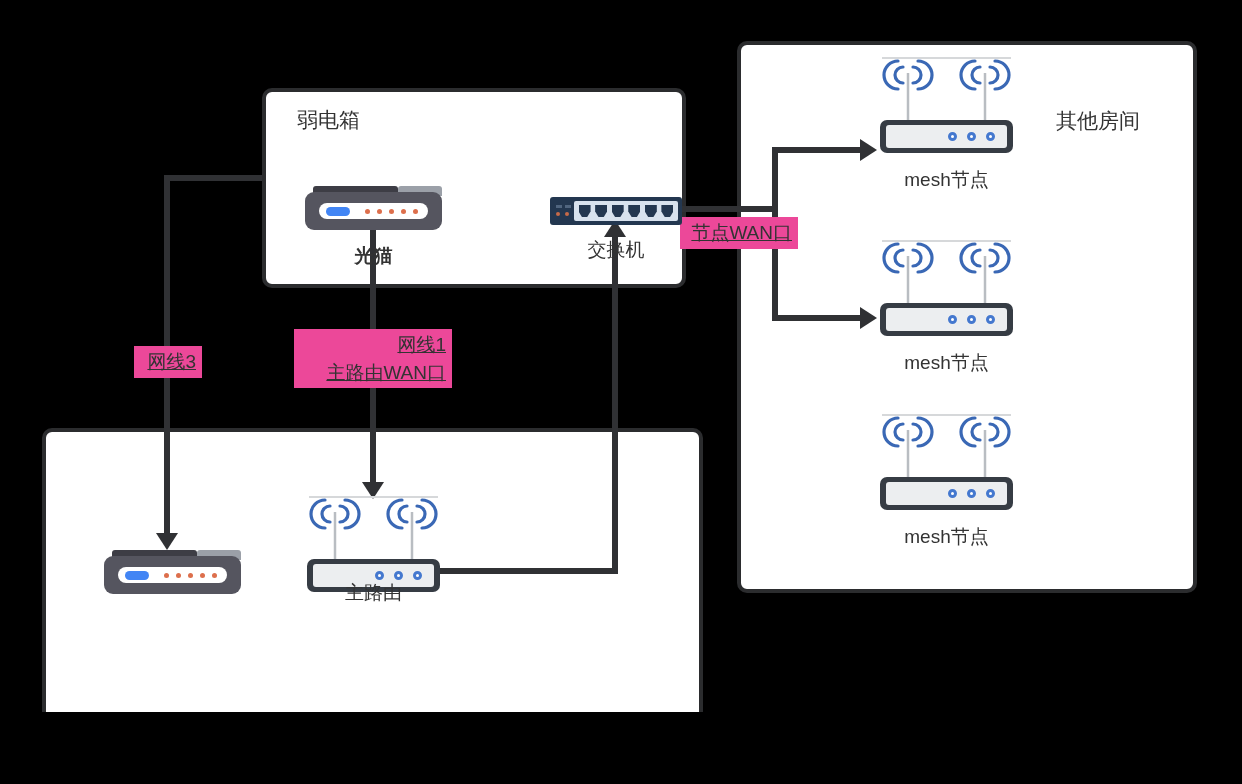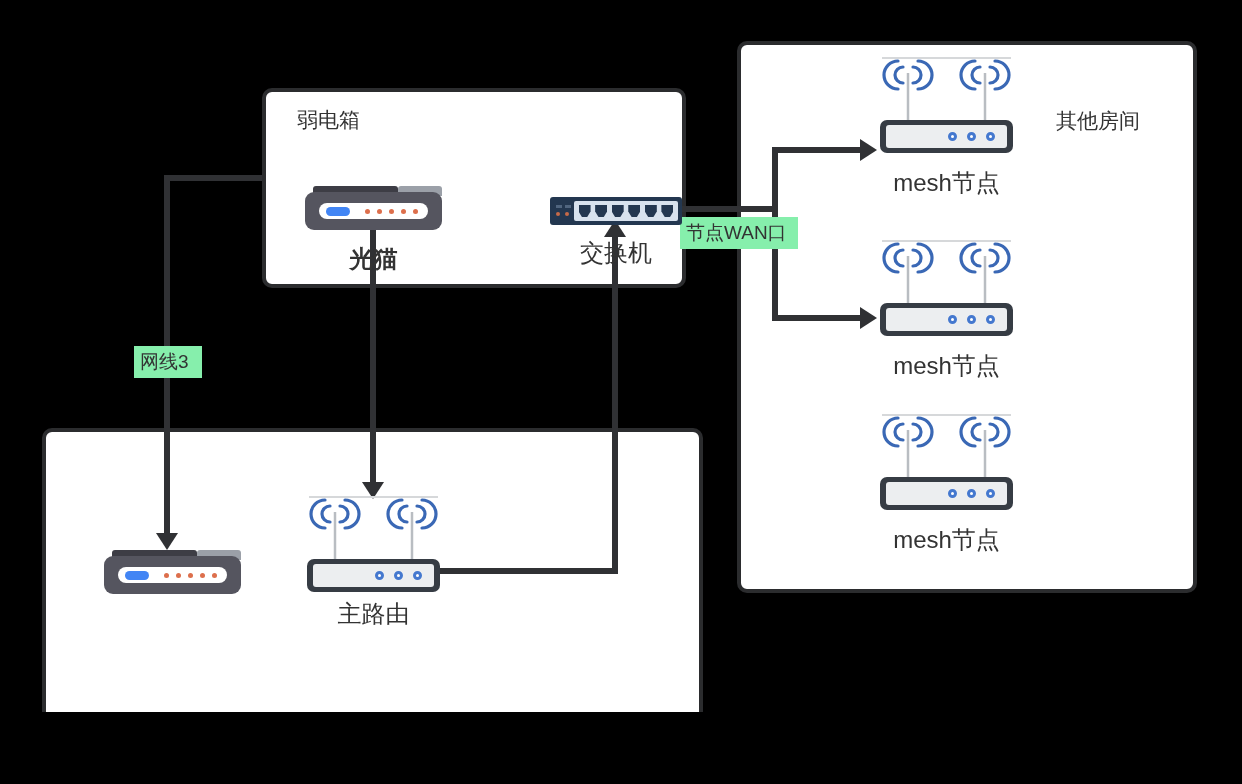--- a/index.html
+++ b/index.html
@@ -11,25 +11,25 @@
   .zone{position:absolute;background:#fff;border:4px solid #2b2c2e;border-radius:10px;box-sizing:border-box;}
   .zone-label{position:absolute;font-size:21px;color:#333;white-space:nowrap;}
   
   .line{position:absolute;background:#303134;}
   .arrow{position:absolute;width:0;height:0;}
   .arrow-down{border-left:11px solid transparent;border-right:11px solid transparent;border-top:17px solid #303134;}
   .arrow-up{border-left:11px solid transparent;border-right:11px solid transparent;border-bottom:17px solid #303134;}
   .arrow-right{border-top:11px solid transparent;border-bottom:11px solid transparent;border-left:17px solid #303134;}
   
   .conn-label{
-    position:absolute;background:#86efac;color:#333;font-size:19px;line-height:1.45;
-    text-align:left;padding:2px 6px;white-space:nowrap;box-sizing:border-box;
-  }
-  
-  .dev-label{position:absolute;color:#333;font-size:24px;text-align:center;white-space:nowrap;}
+    position:absolute;background:#ec4899;color:#333;font-size:19px;line-height:1.45;
+    text-align:right;padding:2px 6px;white-space:nowrap;box-sizing:border-box;text-decoration:underline;
+  }
+  
+  .dev-label{position:absolute;color:#333;font-size:19px;text-align:center;white-space:nowrap;}
   
   .router{position:absolute;width:133px;height:96px;}
   .router .hairline{position:absolute;top:0;left:2px;right:2px;height:2px;background:#d6d8da;}
   .router svg.antennas{position:absolute;top:2px;left:0;}
   .router .r-body{position:absolute;left:0;right:0;top:63px;height:33px;background:#363c44;border-radius:7px;}
   .router .r-panel{
     position:absolute;left:6px;right:6px;top:68px;bottom:5px;background:#eceef0;border-radius:3px;
     display:flex;align-items:center;justify-content:flex-end;gap:10px;padding-right:12px;box-sizing:border-box;
   }
   .router .r-dot{width:9px;height:9px;border:3px solid #4478cf;border-radius:50%;background:#fff;box-sizing:border-box;}
@@ -82,20 +82,24 @@
   <div class="arrow arrow-up" style="left:604px;top:220px;"></div>
 
   <div class="line" style="left:678px;top:206px;width:99px;height:6px;"></div>
   <div class="line" style="left:772px;top:147px;width:6px;height:174px;"></div>
   <div class="line" style="left:772px;top:147px;width:90px;height:6px;"></div>
   <div class="arrow arrow-right" style="left:860px;top:139px;"></div>
   <div class="line" style="left:772px;top:315px;width:90px;height:6px;"></div>
   <div class="arrow arrow-right" style="left:860px;top:307px;"></div>
 
   <div class="conn-label" style="left:134px;top:346px;width:68px;">网线3</div>
+  <div class="conn-label" style="left:294px;top:329px;width:158px;">
+    <span>网线1</span><br>
+    <span>主路由WAN口</span>
+  </div>
   <div class="conn-label" style="left:680px;top:217px;width:118px;">节点WAN口</div>
 
   <div class="modem" style="left:305px;top:186px;">
     <div class="m-lip-dark"></div>
     <div class="m-lip-light"></div>
     <div class="m-body"></div>
     <div class="m-panel">
       <div class="m-pill"></div>
       <div class="m-dots">
         <div class="m-dot"></div>
@@ -156,21 +160,21 @@
           <path d="M115 2 A14 14 0 0 1 115 30"></path>
       </g>
     </svg>
     <div class="r-body"></div>
     <div class="r-panel">
       <div class="r-dot"></div>
         <div class="r-dot"></div>
         <div class="r-dot"></div>
     </div>
   </div>
-  <div class="dev-label" style="left:307px;top:598px;width:133px;">主路由</div>
+  <div class="dev-label" style="left:307px;top:580px;width:133px;">主路由</div>
 
   <div class="router" style="left:880px;top:57px;">
     <div class="hairline"></div>
     <svg class="antennas" width="133" height="64" viewBox="0 0 133 64">
       <line x1="28" y1="14" x2="28" y2="64" stroke="#b9bdc2" stroke-width="2.5"></line>
       <line x1="105" y1="14" x2="105" y2="64" stroke="#b9bdc2" stroke-width="2.5"></line>
       <g fill="none" stroke="#3a68b5" stroke-width="3.2" stroke-linecap="round">
         <path d="M18 2 A14 14 0 0 0 18 30"></path>
           <path d="M23 8 A8 8 0 0 0 23 24"></path>
         <path d="M33 8 A8 8 0 0 1 33 24"></path>

